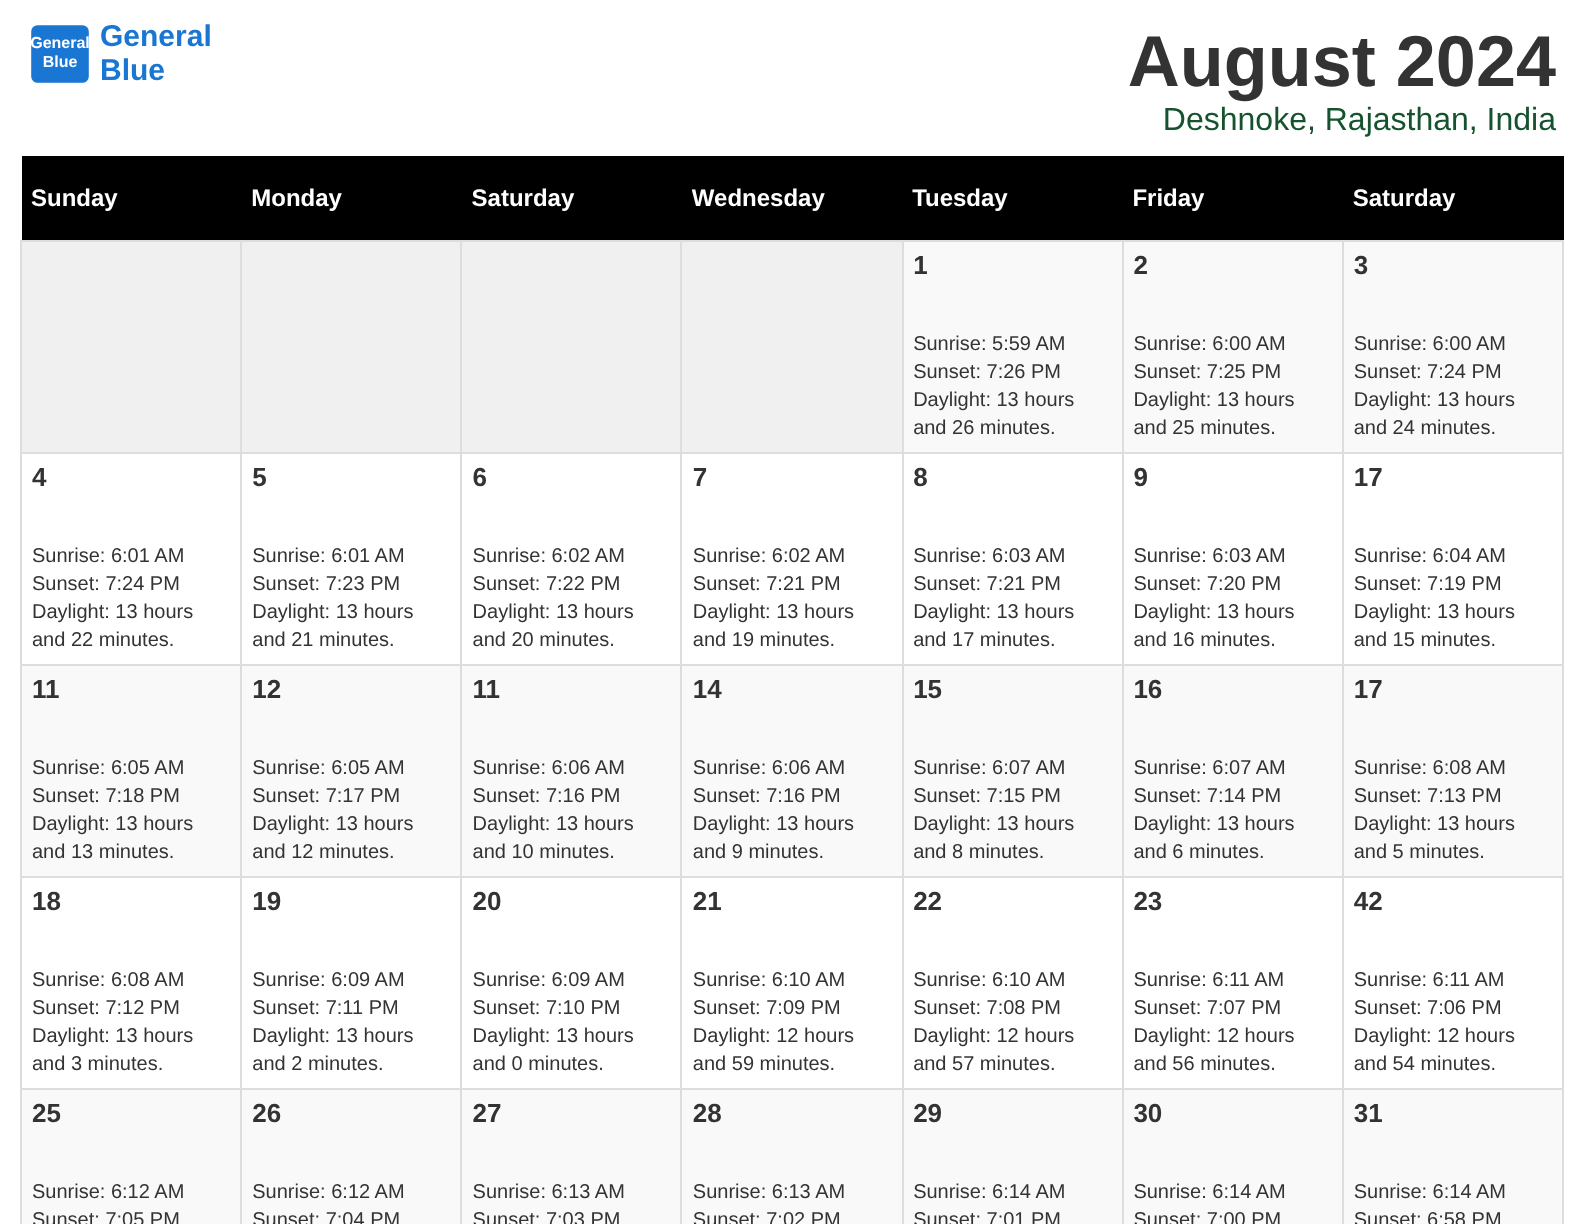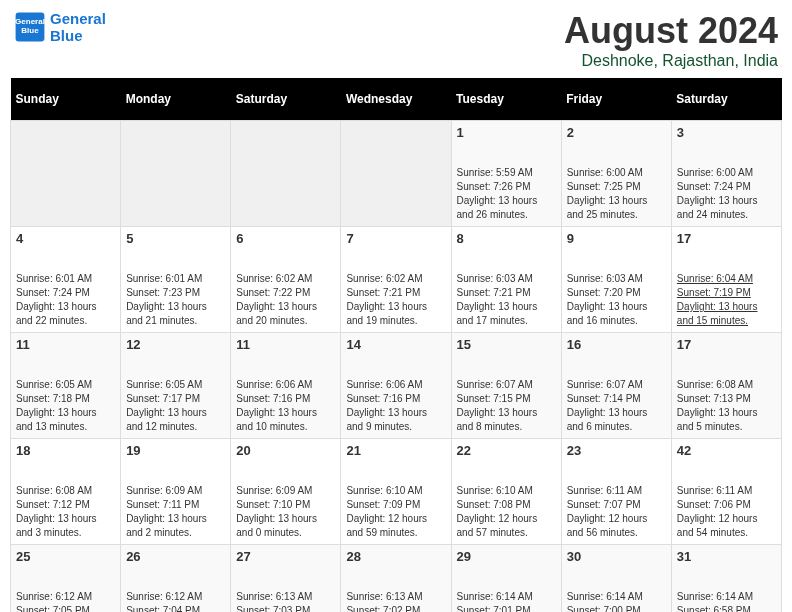--- a/index.html
+++ b/index.html
@@ -182,21 +182,21 @@
         </td>
         <td>
           <div class="day-num">9</div>
           <div class="day-info" style="white-space: pre-line;">Sunrise: 6:03 AM
 Sunset: 7:20 PM
 Daylight: 13 hours
 and 16 minutes.</div>
         </td>
         <td>
           <div class="day-num">17</div>
-          <div class="day-info" style="white-space: pre-line; text-decoration: underline;">Sunrise: 6:04 AM
+          <div class="day-info" style="white-space: pre-line;">Sunrise: 6:04 AM
 Sunset: 7:19 PM
 Daylight: 13 hours
 and 15 minutes.</div>
         </td>
       </tr>
       <tr>
         <td>
           <div class="day-num">11</div>
           <div class="day-info" style="white-space: pre-line;">Sunrise: 6:05 AM
 Sunset: 7:18 PM

